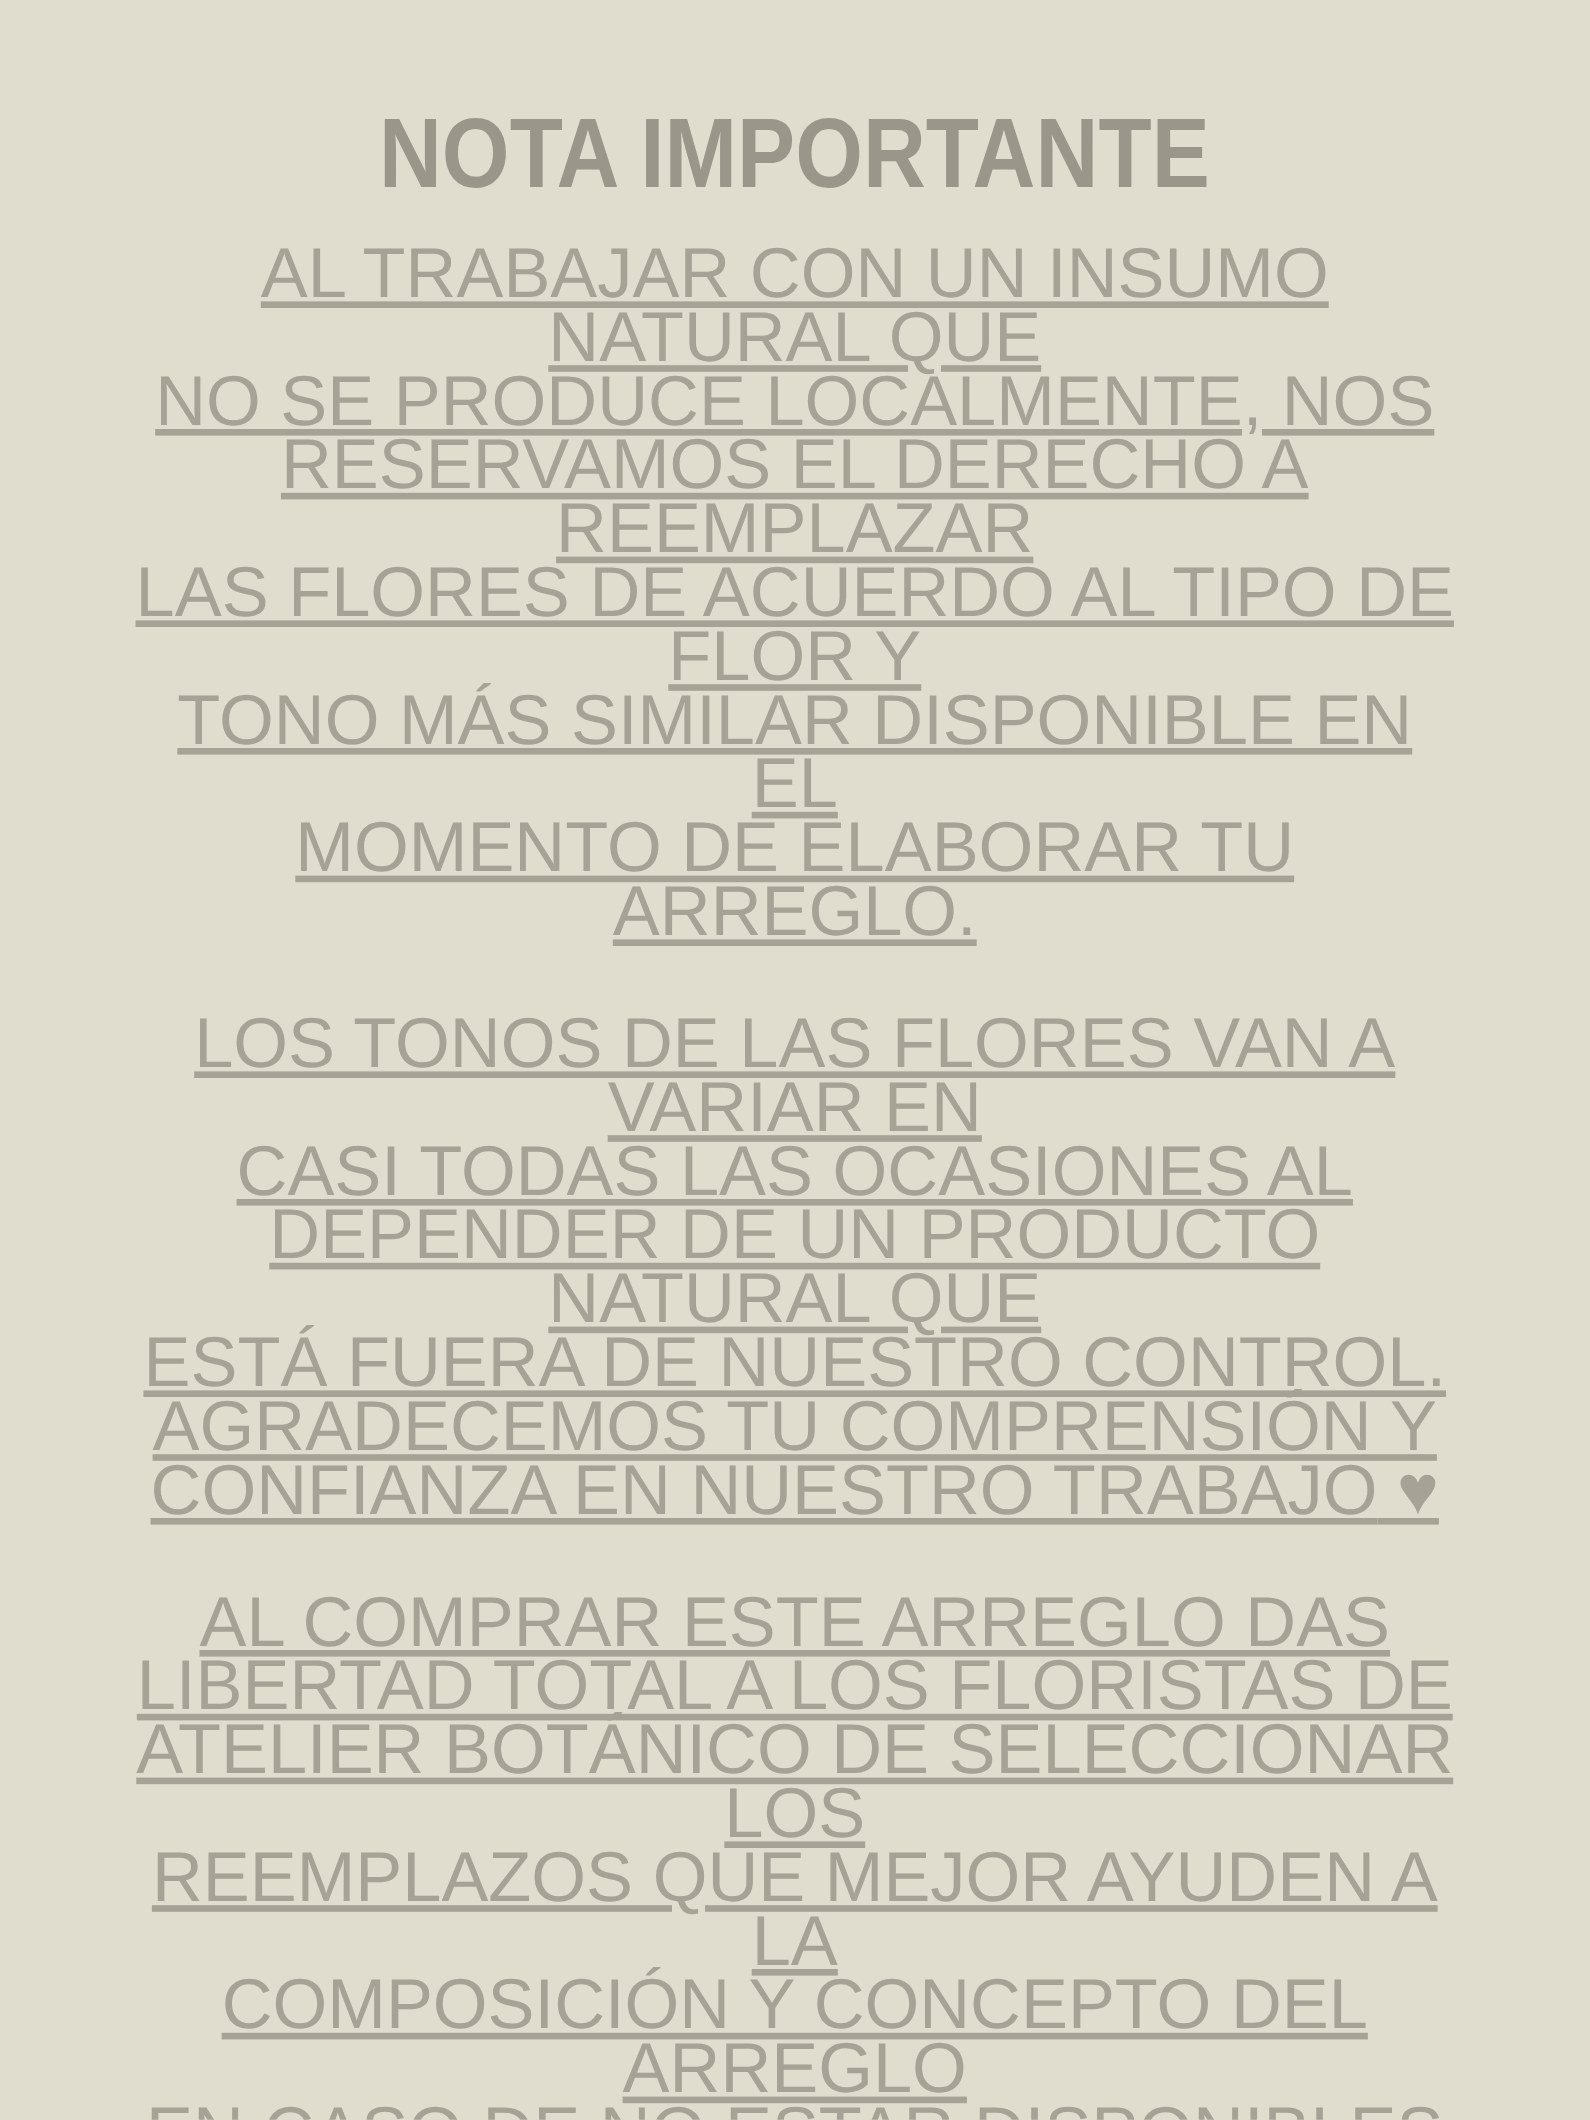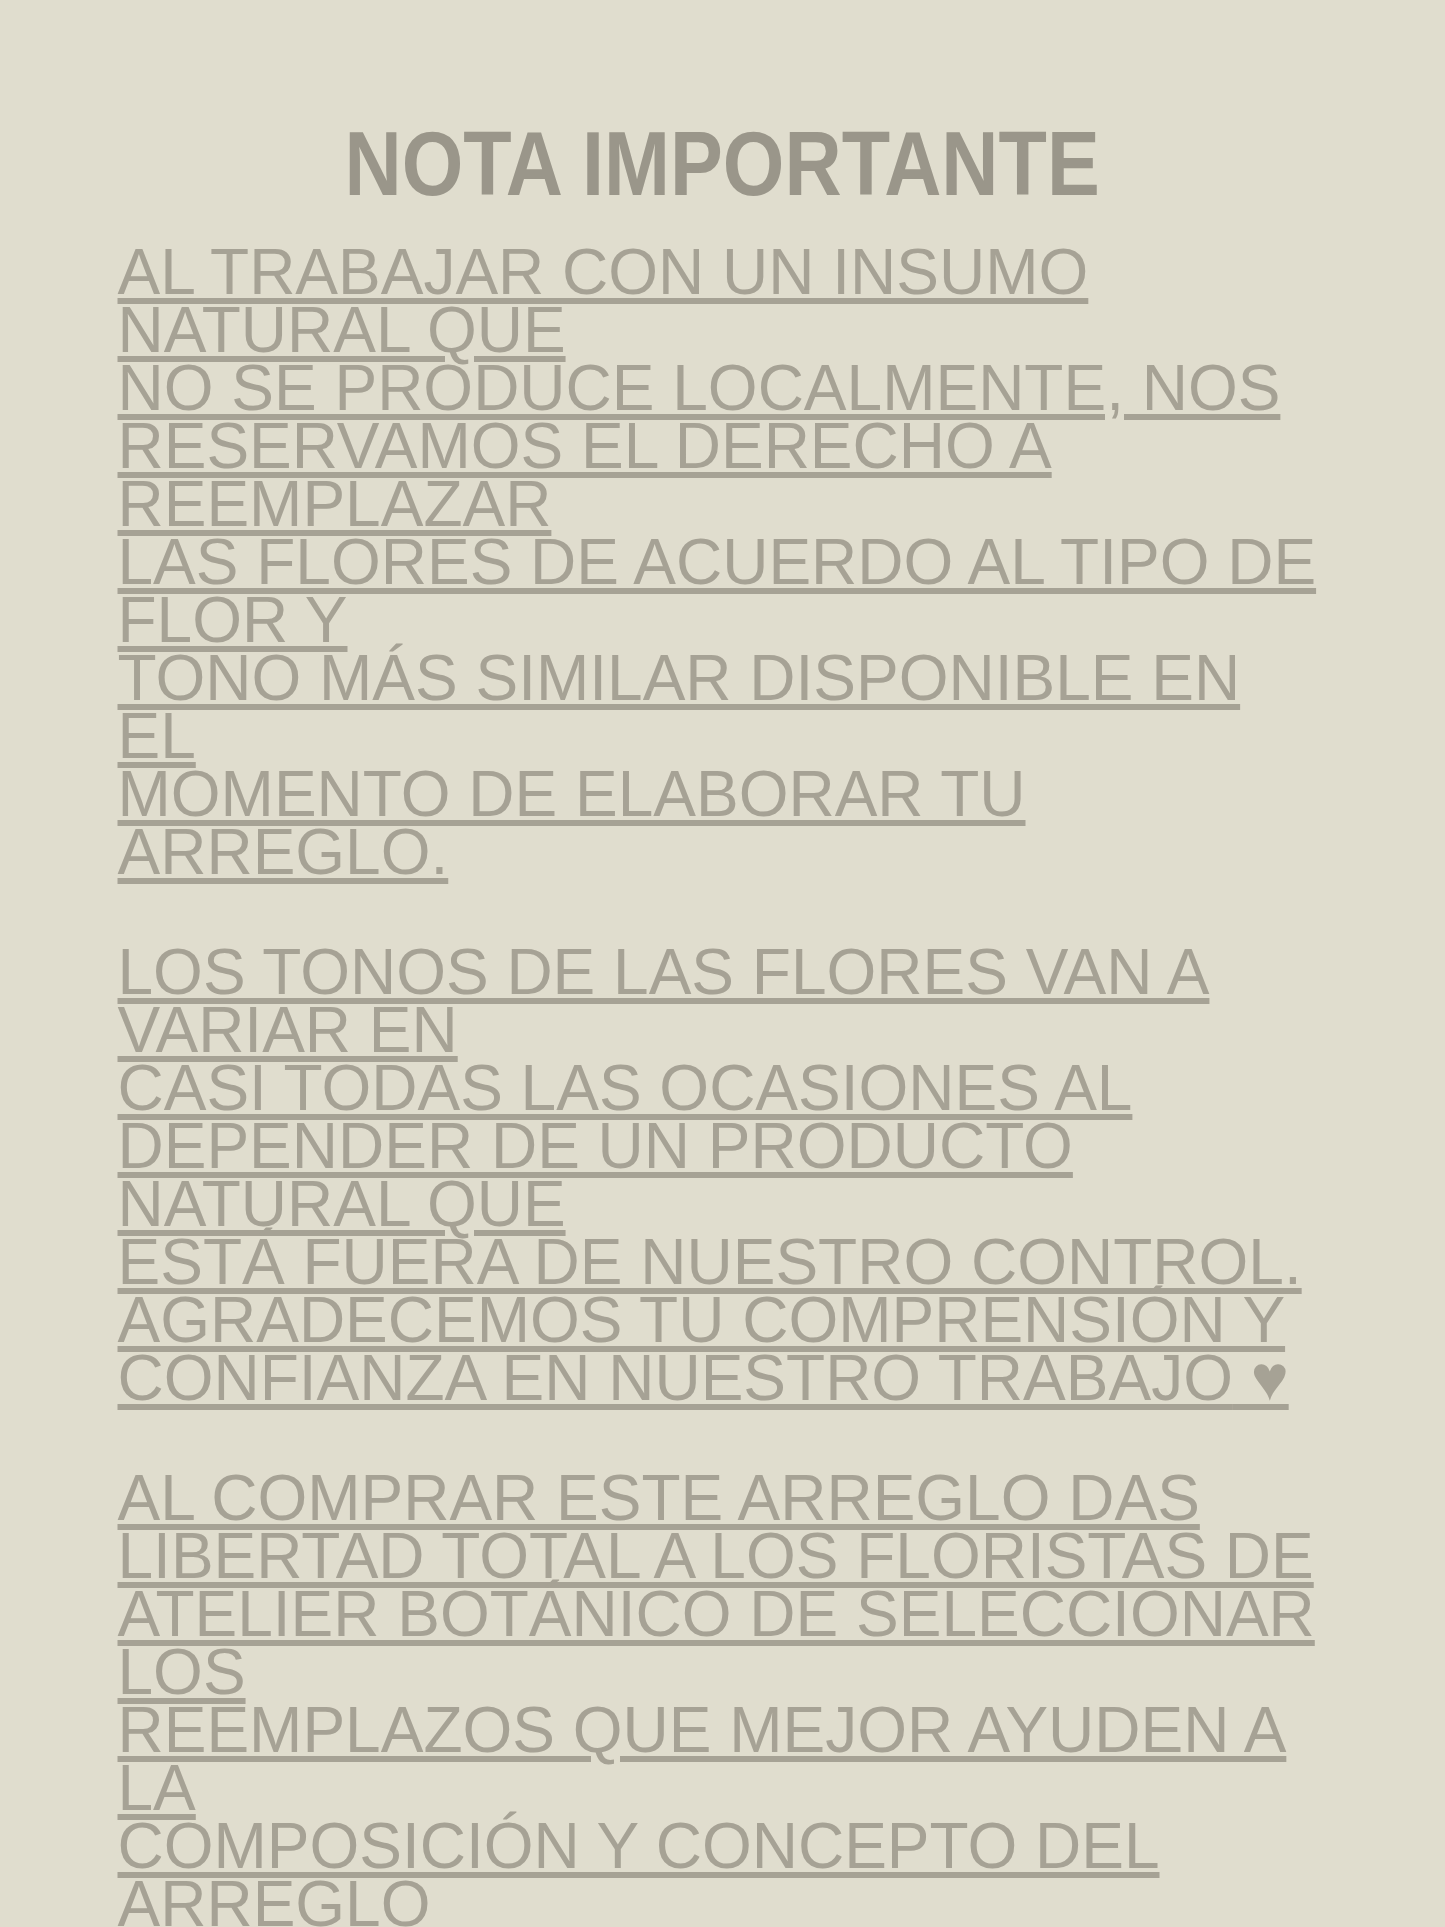--- a/index.html
+++ b/index.html
@@ -13,25 +13,25 @@
   body {
     width: 1445px;
     height: 1927px;
     background: var(--background-color);
     font-family: "Liberation Sans", sans-serif;
     overflow: hidden;
   }
   .note {
     width: 100%;
     height: 100%;
-    padding-top: 119px;
+    padding-top: 95px;
     display: flex;
     flex-direction: column;
     align-items: center;
-    text-align: left;
+    text-align: center;
   }
   .note-title {
     margin: 0 0 34px 0;
     font-size: 90px;
     font-weight: bold;
     line-height: 1;
     letter-spacing: 0;
     white-space: nowrap;
     color: var(--title-color);
     transform: scaleX(0.88);

